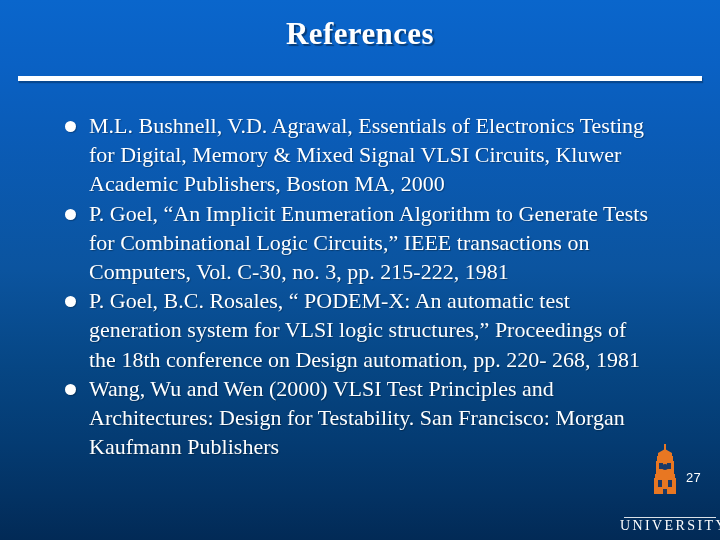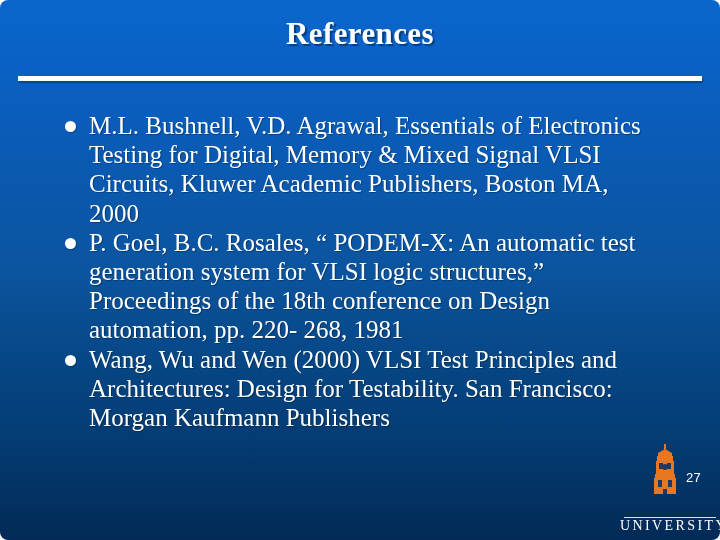--- a/index.html
+++ b/index.html
@@ -20,21 +20,20 @@
     background: linear-gradient(to bottom,
         #0a66cc 0%,
         #0a61c4 12%,
         #0a5cb8 24%,
         #0b549f 50%,
         #064684 68%,
         #043b72 82%,
         #033263 92%,
         #022a56 100%);
     overflow: hidden;
-    border-radius: 8px;
   }
 
   
   #title-area {
     position: absolute;
     left: 0;
     top: 18px;
     width: 720px;
     text-align: center;
   }
@@ -67,21 +66,21 @@
     width: 592px;
     margin: 0;
     padding: 0;
     list-style: none;
   }
   .ref-item {
     position: relative;
     padding-left: 29px;
     margin: 0 0 0 0;
     font-family: "Liberation Serif", "DejaVu Serif", serif;
-    font-size: 25px;
+    font-size: 22px;
     line-height: 29.2px;
     color: #ffffff;
     text-shadow: 1px 1px 1px rgba(0,0,0,0.30);
     text-align: left;
   }
   .ref-bullet {
     position: absolute;
     left: 5px;
     top: 10px;
     width: 11px;
@@ -163,20 +162,24 @@
 
   <div id="title-rule"></div>
 
   <ul id="reference-list">
 
     <li class="ref-item">
       <span class="ref-bullet"></span>
       <span class="ref-text">M.L. Bushnell, V.D. Agrawal, Essentials of Electronics Testing for Digital, Memory &amp; Mixed Signal VLSI Circuits, Kluwer Academic Publishers, Boston MA, 2000</span>
     </li>
 
+    <li class="ref-item">
+      <span class="ref-bullet"></span>
+      <span class="ref-text">P. Goel, “An Implicit Enumeration Algorithm to Generate Tests for Combinational Logic Circuits,” IEEE transactions on Computers, Vol. C-30, no. 3, pp. 215-222, 1981</span>
+    </li>
 
     <li class="ref-item">
       <span class="ref-bullet"></span>
       <span class="ref-text">P. Goel, B.C. Rosales, “ PODEM-X: An automatic test generation system for VLSI logic structures,” Proceedings of the 18th conference on Design automation, pp. 220- 268, 1981</span>
     </li>
 
     <li class="ref-item">
       <span class="ref-bullet"></span>
       <span class="ref-text">Wang, Wu and Wen (2000) VLSI Test Principles and Architectures: Design for Testability. San Francisco: Morgan Kaufmann Publishers</span>
     </li>

